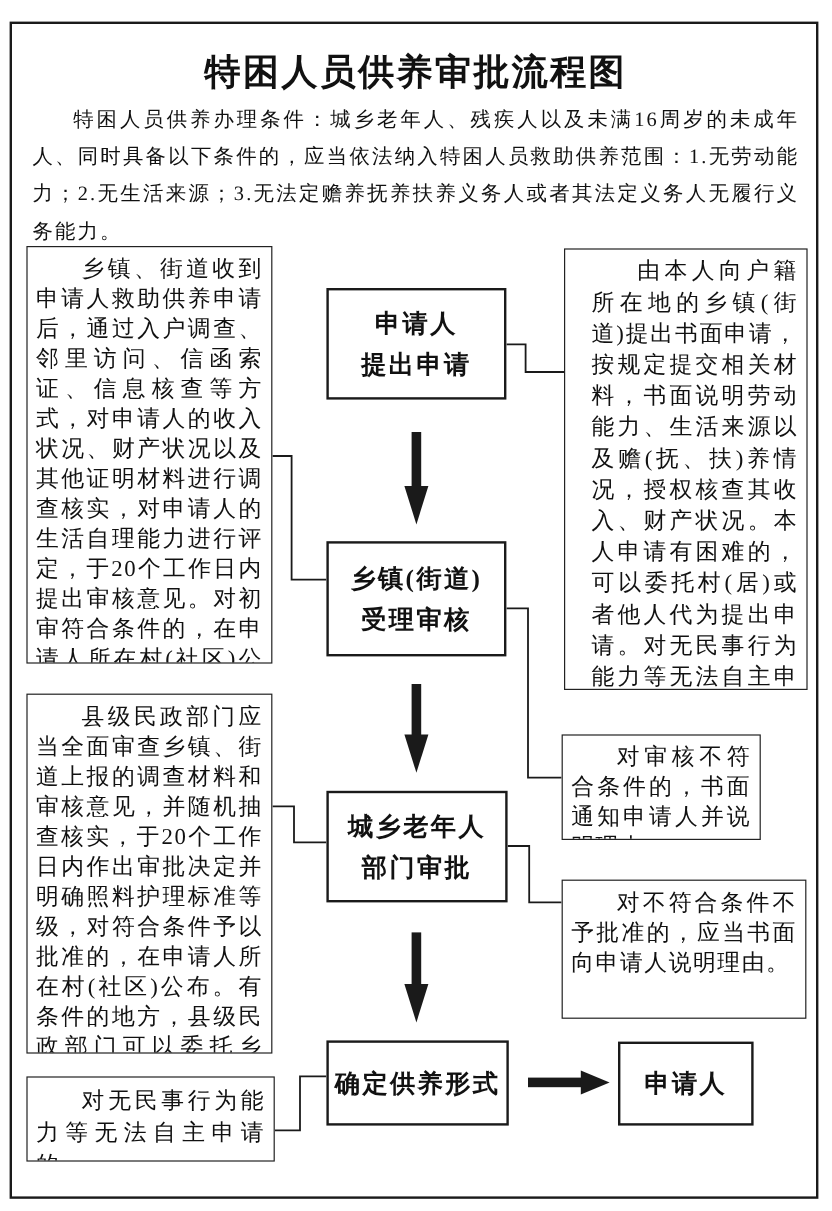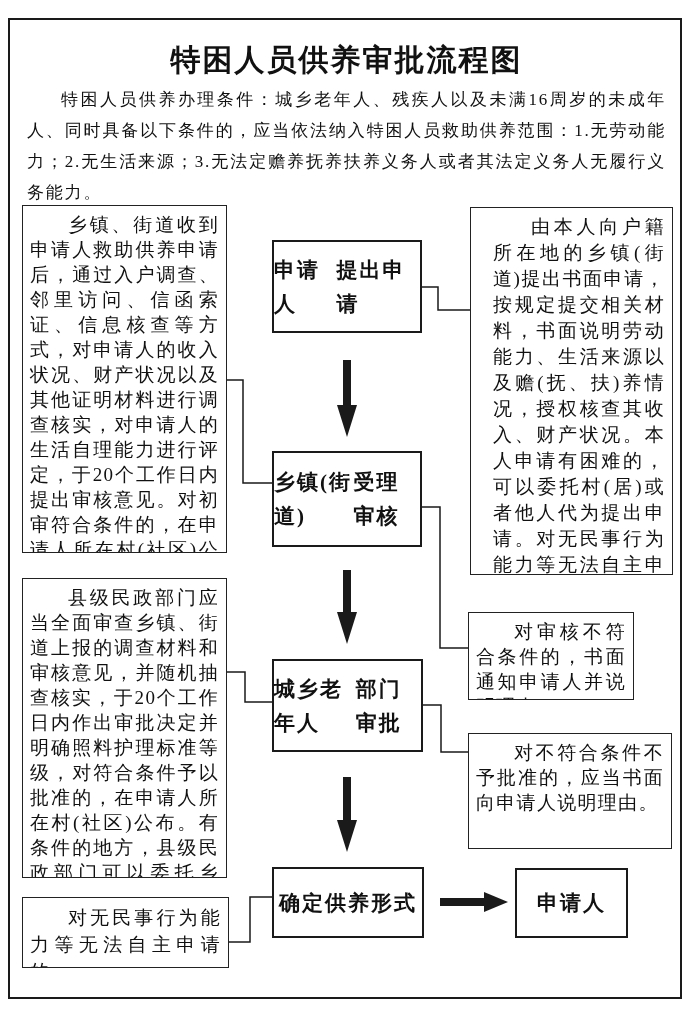--- a/index.html
+++ b/index.html
@@ -5,21 +5,21 @@
   html,body{margin:0;padding:0;background:#ffffff;}
   body{font-family:"Liberation Serif","DejaVu Serif",serif;color:#111;}
   .page{position:relative;width:693px;height:1009px;background:#fff;overflow:hidden;}
   .outer-border{position:absolute;left:8px;top:18px;width:674px;height:981px;border:2px solid #1a1a1a;box-sizing:border-box;}
   .title{position:absolute;left:0;top:40px;width:693px;text-align:center;font-size:30px;font-weight:bold;letter-spacing:2px;}
   .intro{position:absolute;left:27px;top:84px;width:639px;font-size:17px;line-height:31px;letter-spacing:1.8px;text-align:justify;text-indent:2em;}
   .note-box{position:absolute;box-sizing:border-box;border:1px solid #222;background:#fff;
             padding:6px 7px 4px 7px;font-size:19px;line-height:25px;letter-spacing:1.3px;
             text-align:justify;text-indent:2em;overflow:hidden;z-index:2;}
   .step-box{position:absolute;box-sizing:border-box;border:2px solid #1a1a1a;background:#fff;
-            display:flex;flex-direction:row;justify-content:center;align-items:center;
+            display:flex;flex-direction:column;justify-content:center;align-items:center;
             font-size:21px;font-weight:bold;line-height:34px;letter-spacing:2px;z-index:2;}
   .left-1{left:22px;top:205px;width:205px;height:348px;}
   .left-2{left:22px;top:578px;width:205px;height:300px;}
   .left-3{left:22px;top:897px;width:207px;height:71px;line-height:27px;}
   .right-1{left:470px;top:207px;width:203px;height:368px;line-height:26px;padding-left:22px;}
   .right-2{left:468px;top:612px;width:166px;height:88px;}
   .right-3{left:468px;top:733px;width:204px;height:116px;}
   .step-1{left:272px;top:240px;width:150px;height:93px;}
   .step-2{left:272px;top:451px;width:150px;height:96px;}
   .step-3{left:272px;top:659px;width:151px;height:93px;}

